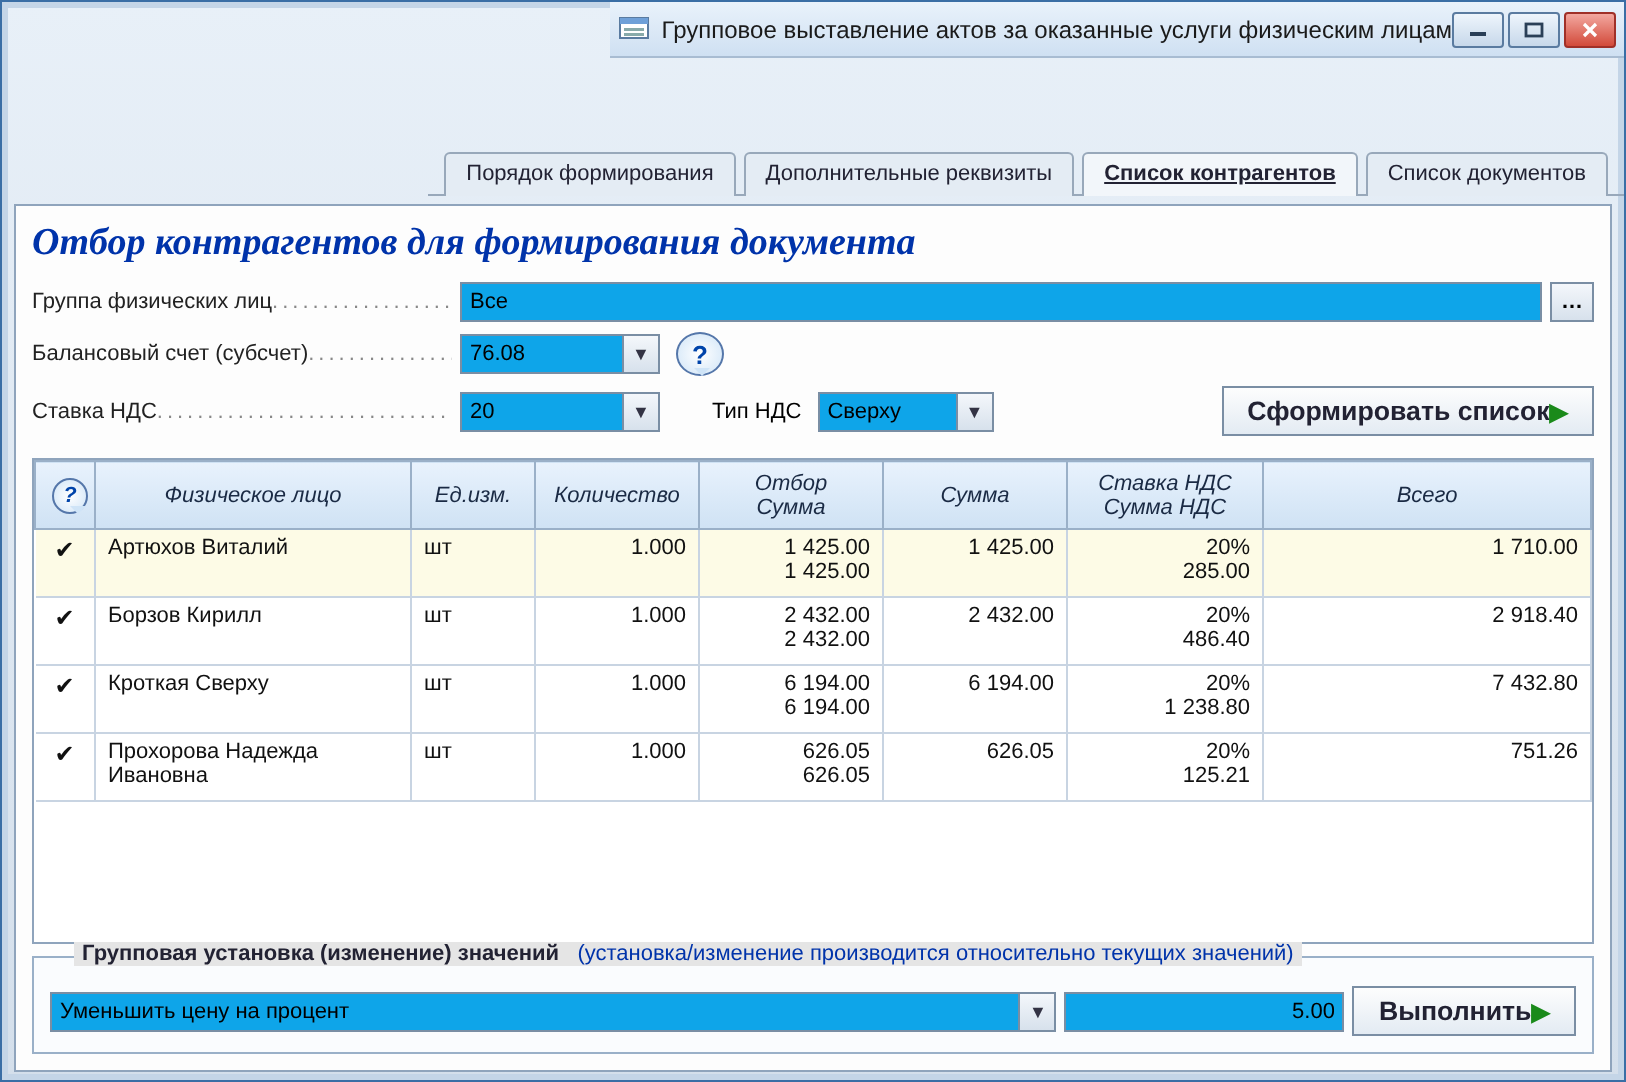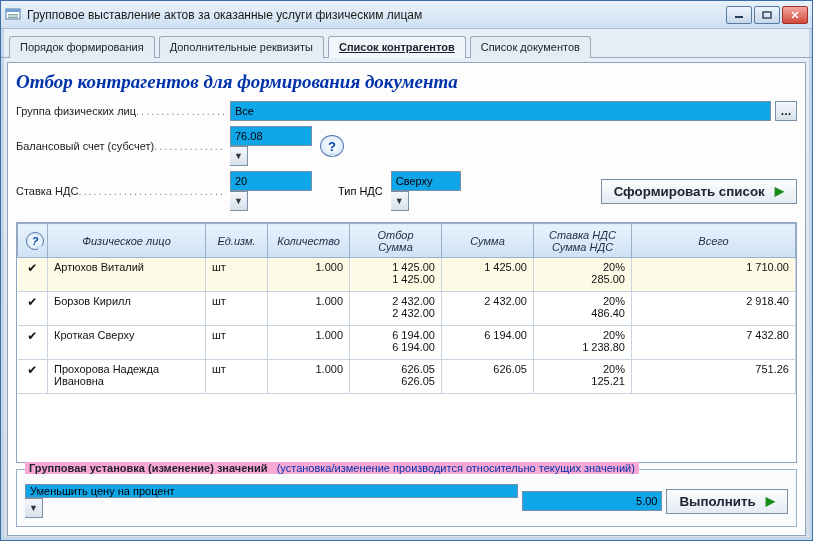--- a/index.html
+++ b/index.html
@@ -3,40 +3,42 @@
 <meta charset="utf-8">
 <style>
   * { box-sizing: border-box; }
   html, body { margin: 0; padding: 0; font-family: Tahoma, Arial, sans-serif; font-size: 11px; background: #7aa2c8; }
   .window {
     width: 813px; height: 541px;
     background: linear-gradient(#e8f0f8, #d4dfeb);
     border: 1px solid #3a6ea5;
     display: flex; flex-direction: column;
     box-shadow: 0 0 0 3px #c4d5e7 inset;
+    align-items: flex-end;
   }
   .titlebar {
     height: 28px;
     background: linear-gradient(#e9f2fb, #cfe0f2);
     display: flex; align-items: center; padding: 0 4px;
     border-bottom: 1px solid #a8bcd2;
   }
   .titlebar .sys-icon { width: 16px; height: 16px; margin-right: 6px; }
   .titlebar .title { flex: 1; color: #1a1a1a; font-size: 12px; }
   .win-btns { display: flex; gap: 2px; }
   .win-btn {
     width: 26px; height: 18px; border: 1px solid #5a7ba0; border-radius: 2px;
     background: linear-gradient(#eef5fc, #c7d8ea);
     display: flex; align-items: center; justify-content: center;
     font-size: 10px; color: #2a3f57; cursor: pointer;
   }
   .win-btn.close { background: linear-gradient(#f3a8a0, #d24a3a); color: #fff; border-color: #a03028; }
   .tabs {
     display: flex; gap: 4px; padding: 6px 8px 0 8px;
     border-bottom: 1px solid #98a8ba;
+    margin-top: 40px;
   }
   .tab {
     padding: 4px 10px 5px; border: 1px solid #98a8ba; border-bottom: none;
     background: #e4ecf4; border-radius: 3px 3px 0 0; cursor: pointer;
     color: #223; position: relative; top: 1px;
   }
   .tab.active { background: #f2f6fa; font-weight: bold; text-decoration: underline; }
   .content {
     flex: 1; margin: 4px 6px; background: #fdfdfd;
     border: 1px solid #8fa4bc; padding: 6px 8px 8px 8px;
@@ -52,21 +54,21 @@
     position: relative; padding-right: 4px;
   }
   .field-label::after {
     content: " .................................................";
     color: #888; letter-spacing: 2px; position: absolute;
   }
   .txt-input, .combo {
     border: 1px solid #7a8ea4; background: #0ea5e9; height: 20px;
     padding: 0 4px; font: inherit; outline: none;
   }
-  .combo-wrap { position: relative; display: inline-flex; flex-direction: column; }
+  .combo-wrap { position: relative; display: inline-flex; }
   .combo-btn {
     width: 18px; height: 20px; border: 1px solid #7a8ea4; border-left: none;
     background: linear-gradient(#f4f7fb,#d7e1ec); display: flex;
     align-items: center; justify-content: center; cursor: pointer; font-size: 9px; color:#334;
   }
   .btn-ellipsis {
     width: 22px; height: 20px; border: 1px solid #7a8ea4;
     background: linear-gradient(#f4f7fb,#d7e1ec); cursor: pointer;
     display: flex; align-items: center; justify-content: center; font-weight: bold;
   }
@@ -76,21 +78,21 @@
     justify-content: center; color: #0044aa; font-weight: bold; font-size: 13px;
     margin-left: 4px; position: relative;
   }
   .help-bubble::after {
     content: ""; position: absolute; bottom: -5px; left: 8px;
     border: 4px solid transparent; border-top-color: #cfe4f7;
   }
   .action-btn {
     height: 25px; padding: 0 12px; border: 1px solid #7a8ea4;
     background: linear-gradient(#fdfdfd,#e3ebf3); cursor: pointer;
-    font-weight: bold; color: #223; display: inline-flex; align-items: center; gap: 10px;
+    font-weight: bold; color: #223; display: inline-flex; align-items: center; gap: 0;
   }
   .action-btn .tri { color: #1a8a1a; font-size: 12px; }
   .grid-wrap {
     flex: 1; border: 1px solid #8fa4bc; margin-top: 6px; overflow: auto;
     background: #fff;
   }
   table.grid { width: 100%; border-collapse: collapse; table-layout: fixed; }
   table.grid th {
     background: linear-gradient(#e8f2fd,#cfe2f4);
     border: 1px solid #9ab0c8; padding: 3px 4px; font-style: italic;
@@ -102,21 +104,21 @@
     padding: 3px 6px; vertical-align: top; height: 34px; color: #111;
   }
   table.grid tr.sel td { background: #fdfbe6; }
   .num { text-align: right; }
   .check-cell { text-align: center; color: #1646c8; font-size: 12px; }
   .group-box {
     margin-top: 6px; border: 1px solid #9ab0c8; padding: 8px 8px 8px 8px;
     position: relative; background: #fafcfe;
   }
   .group-box .legend {
-    position: absolute; top: -8px; left: 8px; background: #f9a8d4;
+    position: absolute; top: -8px; left: 20px; background: #e5e5e5;
     padding: 0 4px; font-weight: bold; color: #223;
   }
   .group-box .hint { color: #0033aa; font-weight: normal; font-style: normal; }
   .bottom-row { display: flex; align-items: center; gap: 4px; margin-top: 6px; }
   .col-chk   { width: 30px; }
   .col-name  { width: 158px; }
   .col-unit  { width: 62px; }
   .col-qty   { width: 82px; }
   .col-price { width: 92px; }
   .col-sum   { width: 92px; }

